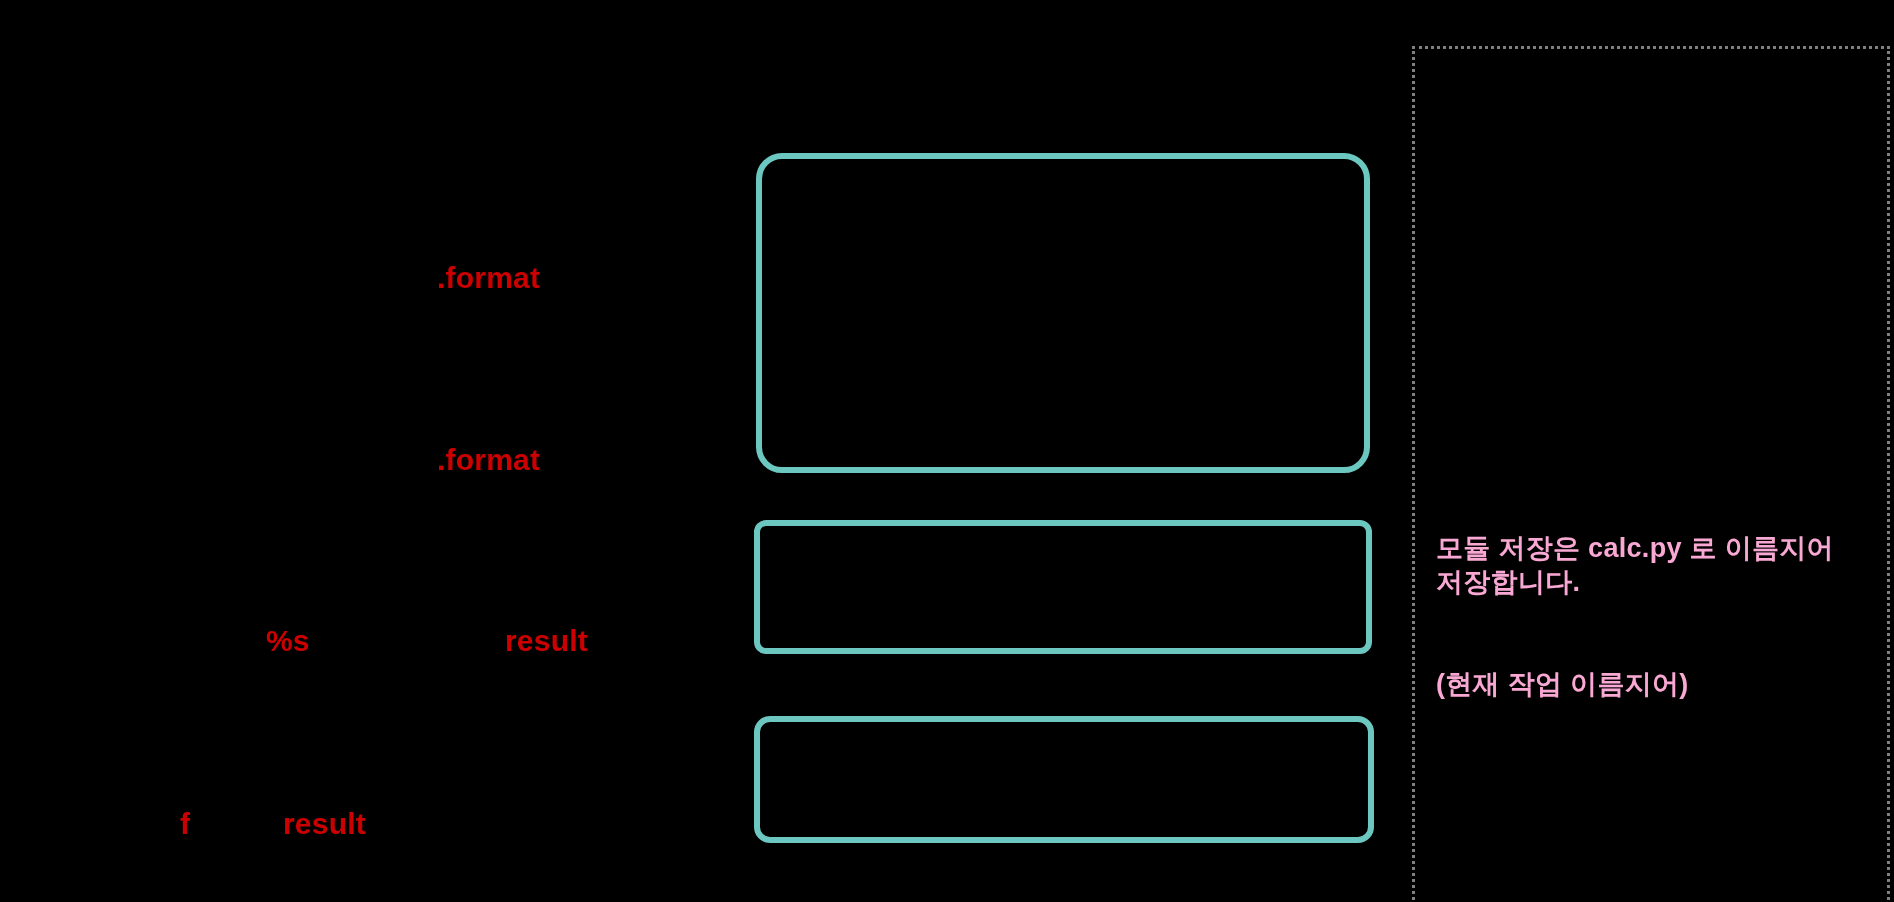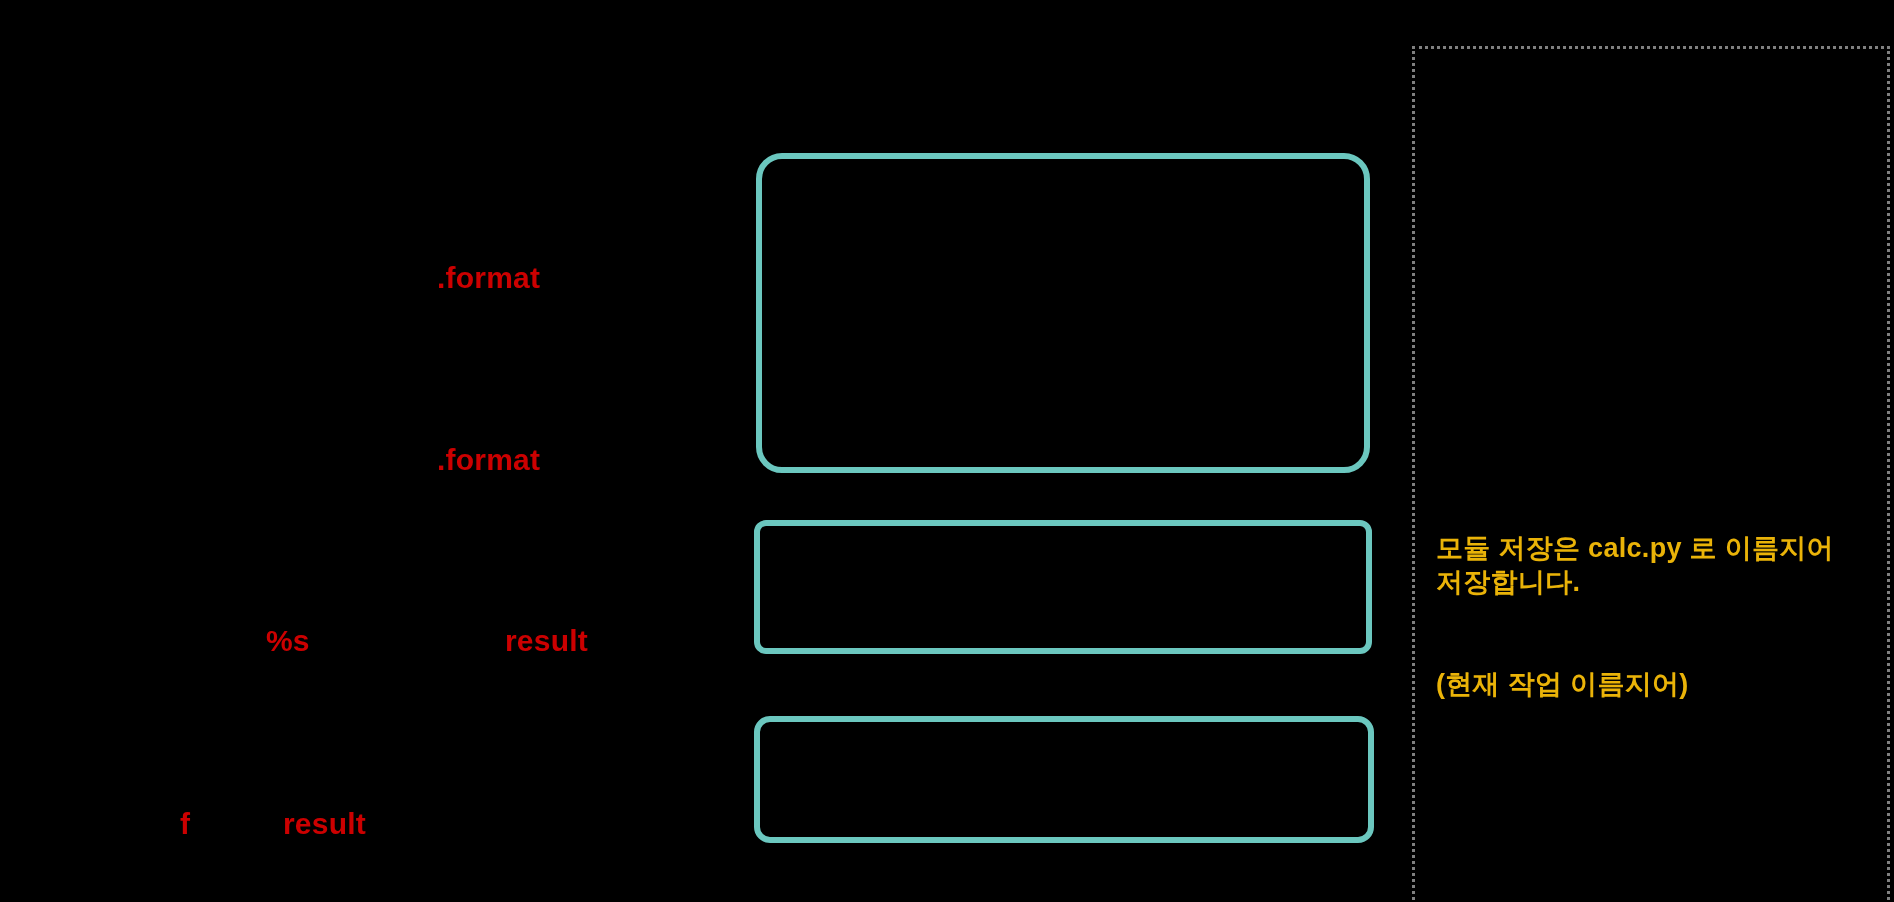--- a/index.html
+++ b/index.html
@@ -72,18 +72,18 @@
   <div class="hl-box" id="hl3" style="left: 754px; top: 673px; width: 620px; height: 127px; border-radius: 16px; border-color: rgb(107, 199, 191);"></div>
 
   <div class="ann-label" id="lbl0" style="left: 437px; top: 220px; color: rgb(204, 0, 0);">.format</div>
   <div class="ann-label" id="lbl1" style="left: 437px; top: 402px; color: rgb(204, 0, 0);">.format</div>
   <div class="ann-label" id="lbl2" style="left: 266px; top: 583px; color: rgb(204, 0, 0);">%s</div>
   <div class="ann-label" id="lbl3" style="left: 505px; top: 583px; color: rgb(204, 0, 0);">result</div>
   <div class="ann-label" id="lbl4" style="left: 180px; top: 766px; color: rgb(204, 0, 0);">f</div>
   <div class="ann-label" id="lbl5" style="left: 283px; top: 766px; color: rgb(204, 0, 0);">result</div>
 
   <div class="note-panel" id="notepanel" style="left: 1412px; top: 3px; width: 478px; height: 890px; border-color: rgb(128, 128, 128);"></div>
-  <div class="note-text" id="notetext" style="left: 1436px; top: 420px; width: 440px; color: #eab308;">
+  <div class="note-text" id="notetext" style="left: 1436px; top: 420px; width: 440px; color: #f9a8d4;">
     <span class="ln">모듈 저장은 calc.py 로 이름지어 저장합니다.</span>
     <span class="ln">(현재 작업 이름지어)</span>
   </div>
 
 </div>
 
 </body></html>

